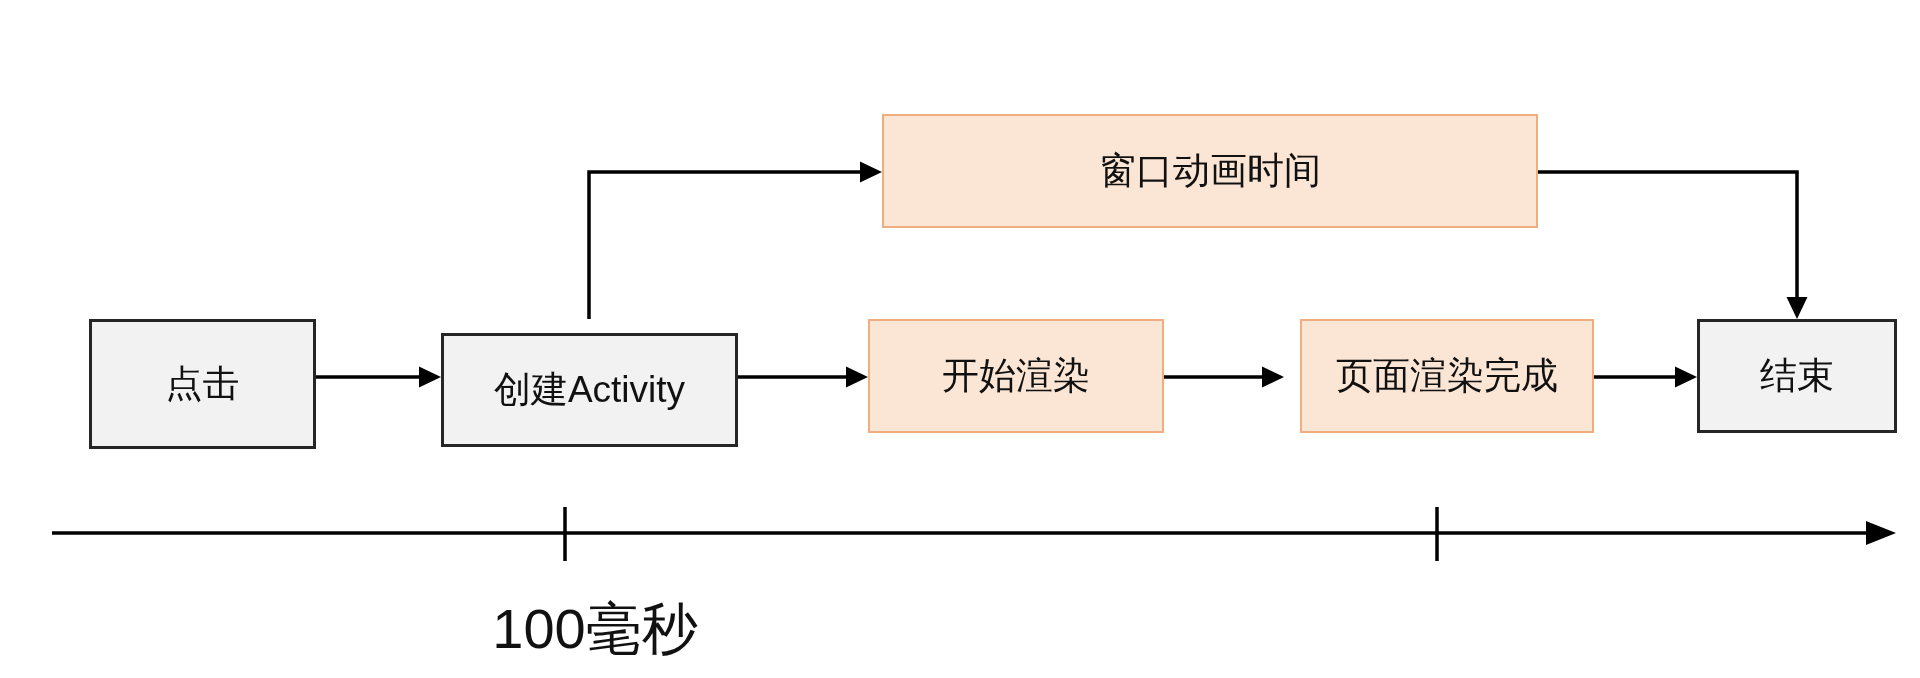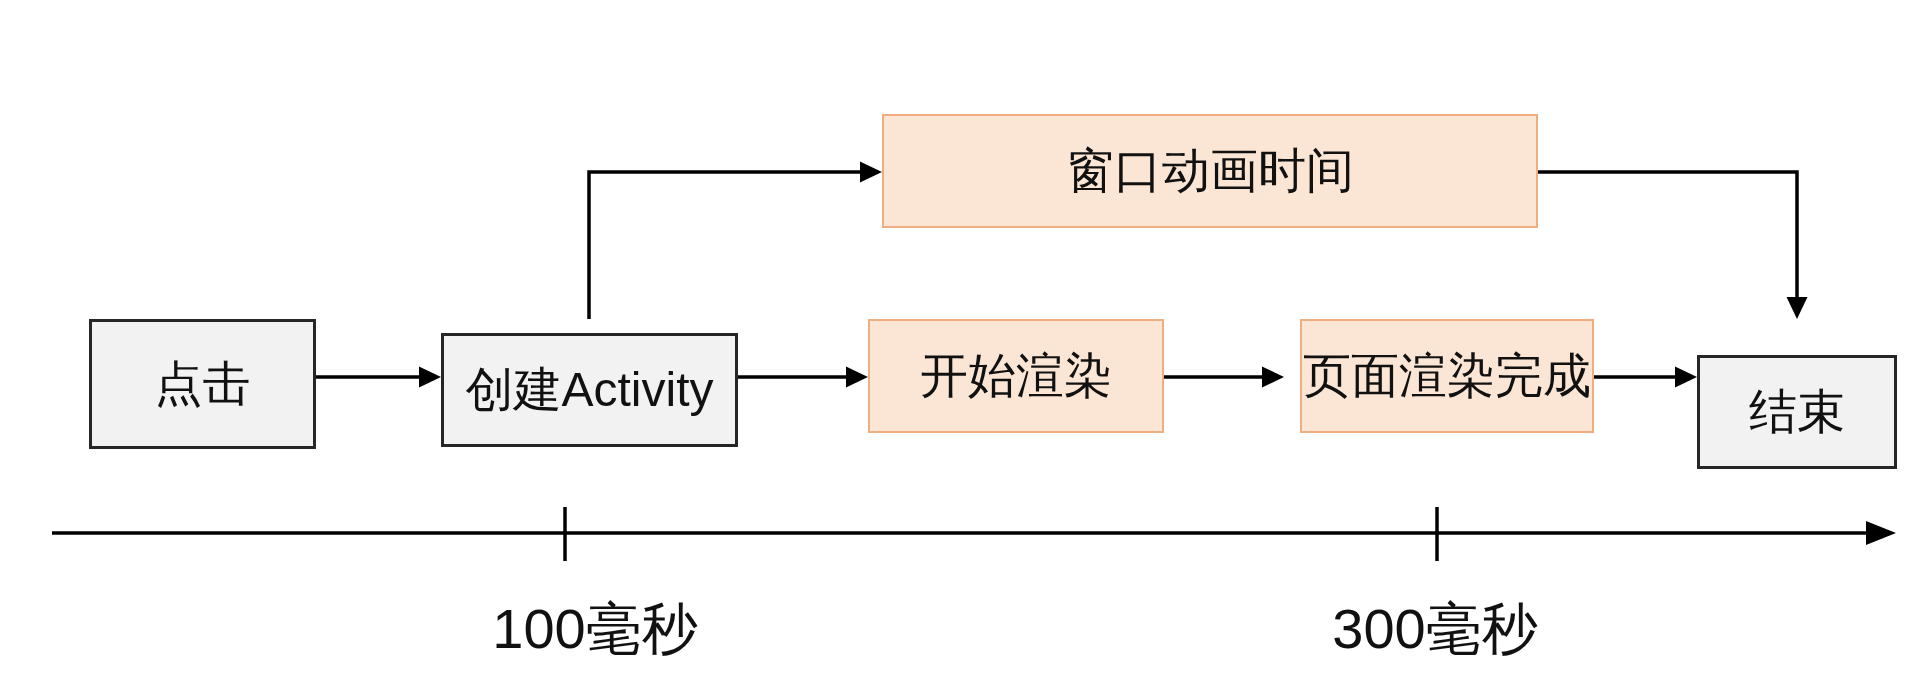--- a/index.html
+++ b/index.html
@@ -8,38 +8,38 @@
     width:1920px;height:678px;
     background:var(--background,#fff);
     font-family:"Liberation Sans","DejaVu Sans",sans-serif;
     overflow:hidden;
   }
   .node{
     position:absolute;
     box-sizing:border-box;
     display:flex;align-items:center;justify-content:center;
     color:var(--text,#111);
-    font-size:48px;
+    font-size:37px;
     line-height:1.1;
     white-space:nowrap;
   }
   .node.neutral{
     background:var(--neutral-fill,#F2F2F2);
     border:3px solid var(--neutral-border,#262626);
   }
   .node.highlight{
     background:var(--highlight-fill,#FBE5D4);
     border:2.5px solid var(--highlight-border,#F0AD80);
   }
   #node-click            {left:61px;  top:319px; width:227px; height:130px;margin-left:28px;}
   #node-create-activity  {left:441px; top:333px; width:297px; height:114px;}
   #node-window-animation {left:882px; top:114px; width:656px; height:114px;}
   #node-start-render     {left:868px; top:319px; width:296px; height:114px;}
   #node-render-complete  {left:1284px;top:319px; width:294px; height:114px;margin-left:16px;}
-  #node-end              {left:1697px;top:319px; width:200px; height:114px;margin-top:36px;}
+  #node-end              {left:1697px;top:319px; width:200px; height:114px;}
 
   #connector-layer{position:absolute;left:0;top:0;width:1920px;height:678px;}
   .cline{stroke:var(--line,#000);stroke-width:3.5;fill:none;}
   .chead{fill:var(--line,#000);stroke:none;}
   .ctick{stroke:var(--line,#000);stroke-width:3.5;fill:none;}
 
   .timeline-label{
     position:absolute;
     width:300px;
     top:592px;
@@ -119,15 +119,14 @@
   <div class="node highlight" id="node-render-complete">
     <span>页面渲染完成</span>
   </div>
 
   <div class="node neutral" id="node-end">
     <span>结束</span>
   </div>
 
   <div class="timeline-label" id="timeline-label-100ms">100毫秒</div>
 
-  <div class="timeline-label" id="timeline-label-300ms">300毫秒</div>
 
 </div>
 
 </body></html>

